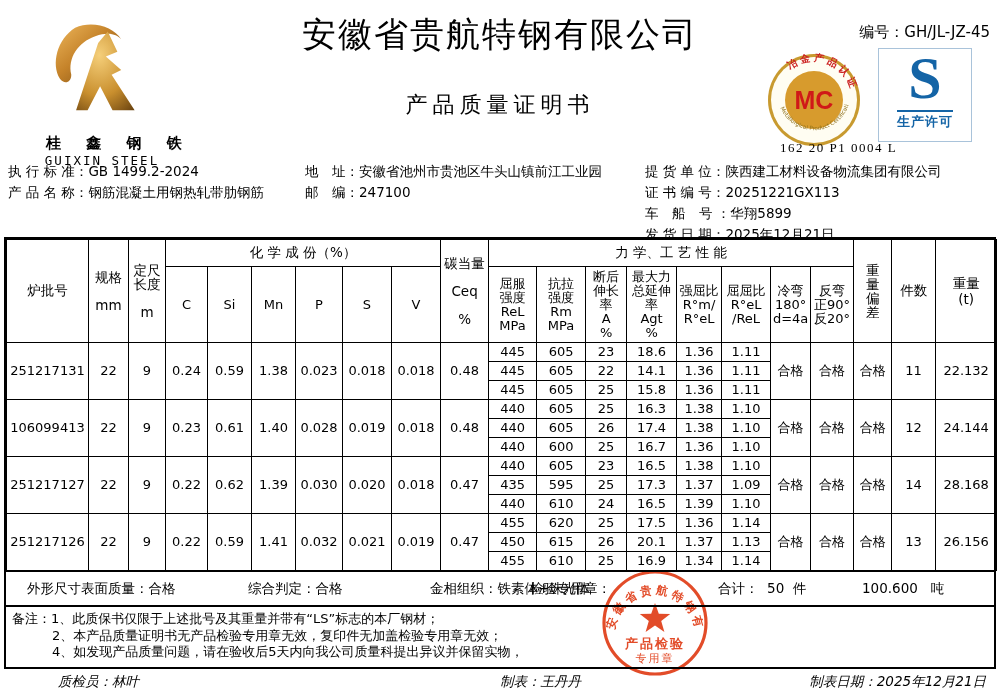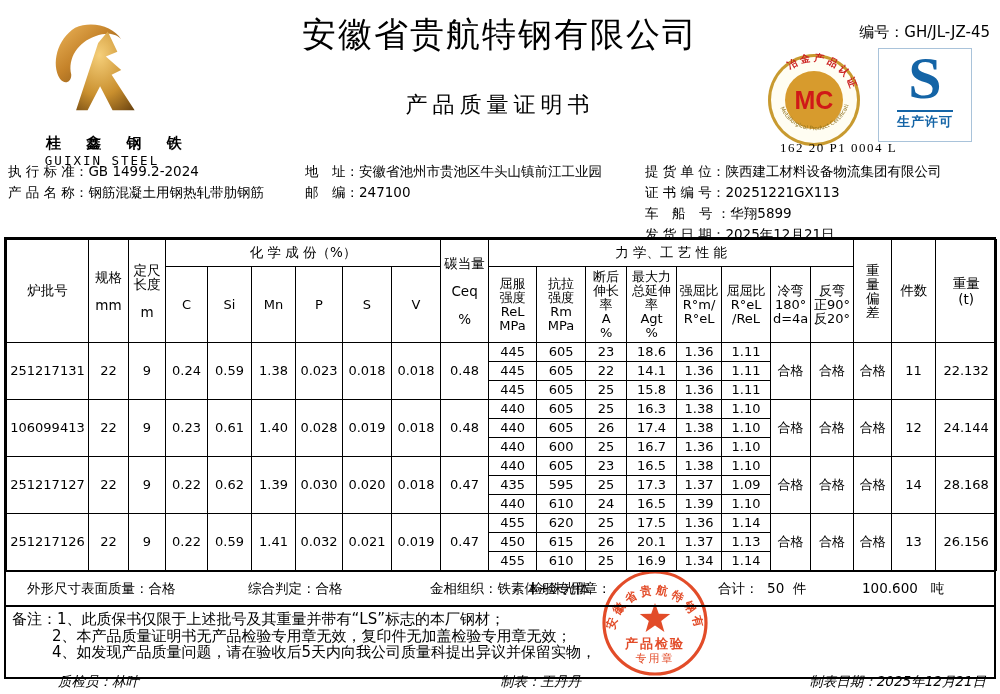--- a/index.html
+++ b/index.html
@@ -39,21 +39,21 @@
   thead .h1 th { height:27px; font-size:13.5px; }
   thead .h2 th { height:76px; }
   .pre { white-space:pre-line; line-height:14px; }
   .lh16 { line-height:16px; }
   tbody td { height:19px; line-height:18px; }
   
   .summary-row { position:relative; height:34px; border-top:1px solid #000; font-size:13.5px; }
   .summary-row span { position:absolute; top:8px; white-space:pre; }
   .s0{left:21px;} .s1{left:242px;} .s2{left:424px;} .s3{left:524px;} .s4{left:712px;} .s5{left:856px;}
   
-  .remarks { border-top:2px solid #000; padding:4px 0 16px 0; font-size:15px; }
+  .remarks { border-top:2px solid #000; padding:4px 0 6px 0; font-size:13px; }
   .remark-line { line-height:16.5px; padding-left:46px; white-space:nowrap; }
   .remark-line:nth-child(1) { padding-left:6px; }
   .remark-line:nth-child(4) { padding-left:62px; }
   
   .footer { position:absolute; top:673px; left:0; width:1000px; height:20px; font-size:13.5px;font-style:italic; }
   .footer span { position:absolute; white-space:nowrap; }
   .f-inspector { left:58px; } .f-tab { left:500px; } .f-date { right:14px; }
   
   .stamp { position:absolute; left:600px; top:568px; width:110px; height:110px;
     z-index:5; opacity:.92; mix-blend-mode:multiply; pointer-events:none; }

